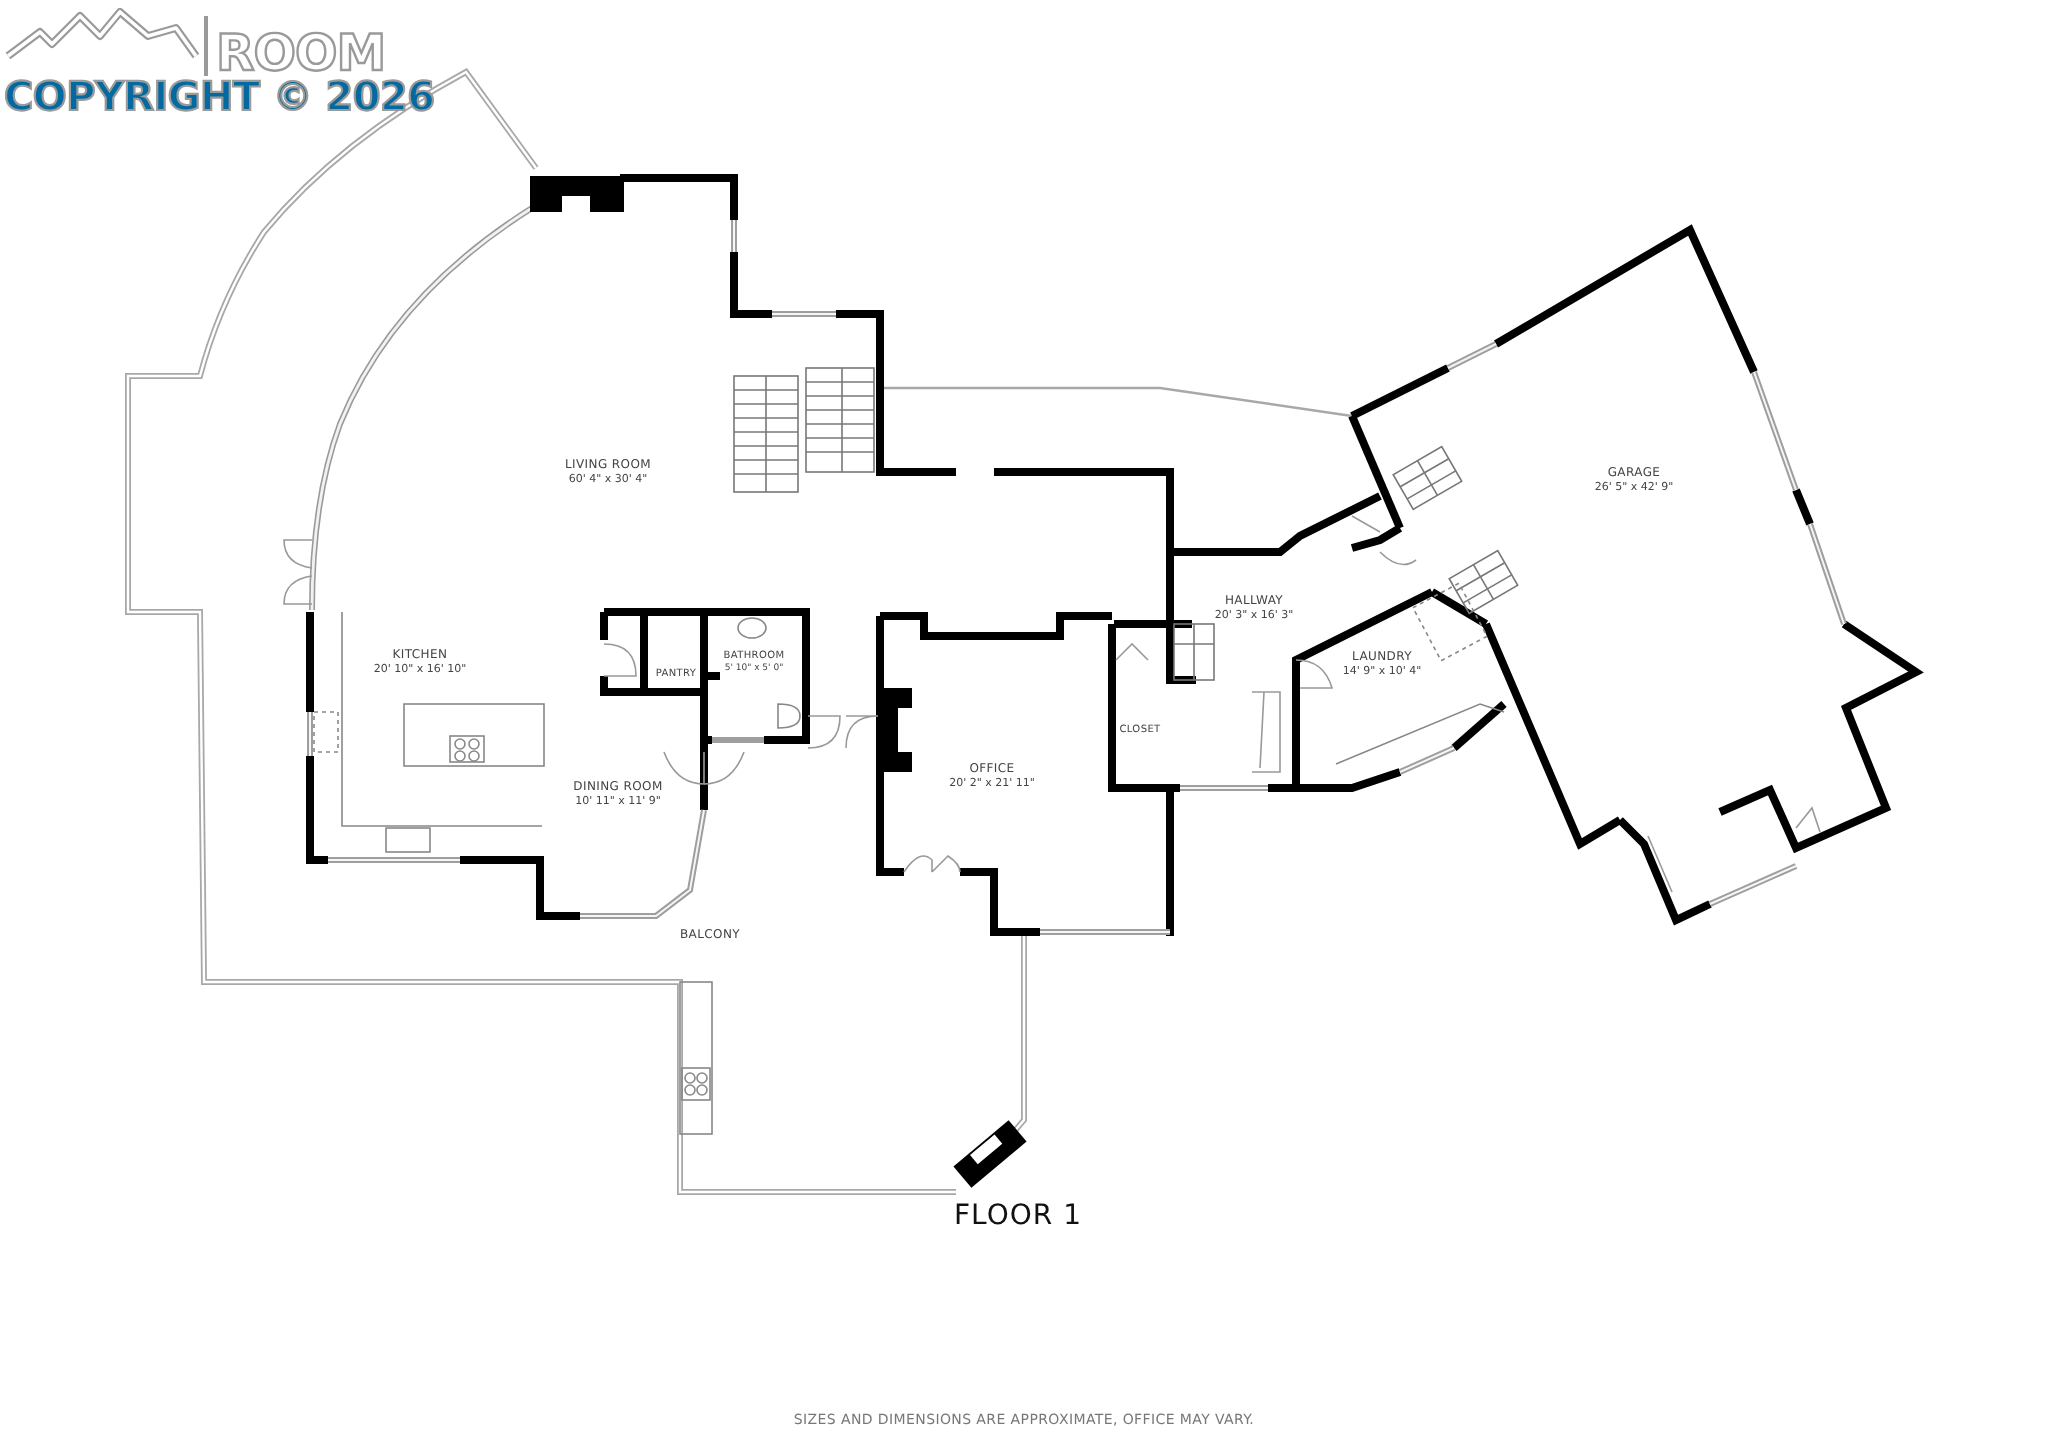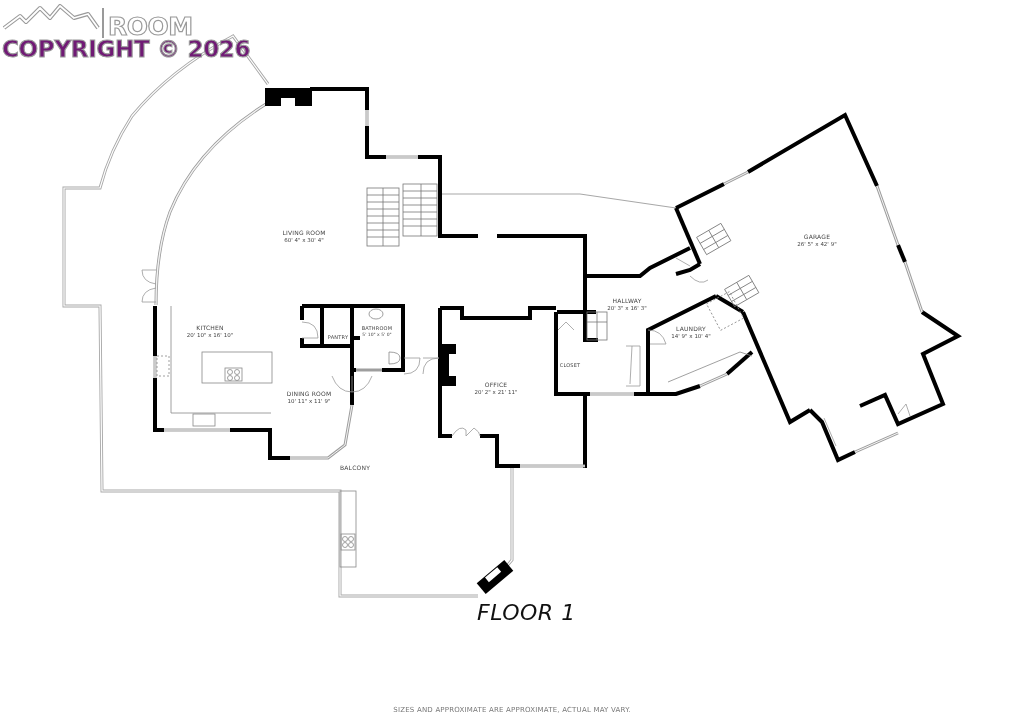--- a/index.html
+++ b/index.html
@@ -3,22 +3,22 @@
 <meta charset="utf-8">
 <style>
   html, body { margin:0; padding:0; background:#ffffff; }
   body { width:1024px; height:724px; position:relative; overflow:hidden; font-family:"DejaVu Sans", sans-serif; }
   #plan { position:absolute; left:0; top:0; }
   .lbl { position:absolute; text-align:center; color:#444; font-family:"DejaVu Sans", sans-serif; line-height:1.15; white-space:nowrap; transform:translateX(-50%); }
   .lbl .nm { font-size:6px; letter-spacing:0.2px; display:block; }
   .lbl .dm { font-size:5.5px; display:block; }
   .wm { position:absolute; left:2px; top:4px; color:#fff; font-family:"DejaVu Sans", sans-serif; font-weight:bold; }
   .wm .brand { position:absolute; left:106px; top:8px; font-size:25px; -webkit-text-stroke:1.2px #9a9a9a; color:#fff; letter-spacing:-0.5px; }
-  .wm .copy { position:absolute; left:0; top:32px; font-size:23px; -webkit-text-stroke:1.1px #9a9a9a; color:#701a75; white-space:nowrap; letter-spacing:-0.3px; }
-  .floor { position:absolute; left:477px; top:600px; font-size:22px; color:#111; font-family:"DejaVu Sans", sans-serif; letter-spacing:0.5px;font-style:italic; }
+  .wm .copy { position:absolute; left:0; top:32px; font-size:20px; -webkit-text-stroke:1.1px #9a9a9a; color:#0369a1; white-space:nowrap; letter-spacing:-0.3px; }
+  .floor { position:absolute; left:477px; top:600px; font-size:14px; color:#111; font-family:"DejaVu Sans", sans-serif; letter-spacing:0.5px; }
   .disc { position:absolute; left:0; width:1024px; top:706px; text-align:center; font-size:7px; color:#777; letter-spacing:0.2px; }
 </style>
 </head>
 <body>
 
 <svg id="plan" width="1024" height="724" viewBox="0 0 1024 724" xmlns="http://www.w3.org/2000/svg">
 
   <g fill="none" stroke="#a8a8a8" stroke-width="3">
     <path d="M268,84 L233,36 Q170,70 132,116 Q110,150 100,188 L64,188 L64,306 L100,306 L102,491 L340,491 L340,596 L478,596"></path>
     <path d="M512,468 L512,560 L500,574"></path>
@@ -249,13 +249,13 @@
 </div>
 <div class="lbl" style="left:817px; top:234px;">
   <span class="nm">GARAGE</span>
   <span class="dm">26' 5" x 42' 9"</span>
 </div>
 <div class="lbl" style="left:355px; top:465px;">
   <span class="nm">BALCONY</span>
 </div>
 
 <div class="floor">FLOOR 1</div>
-<div class="disc">SIZES AND APPROXIMATE ARE APPROXIMATE, ACTUAL MAY VARY.</div>
+<div class="disc">SIZES AND DIMENSIONS ARE APPROXIMATE, OFFICE MAY VARY.</div>
 
 </body></html>

